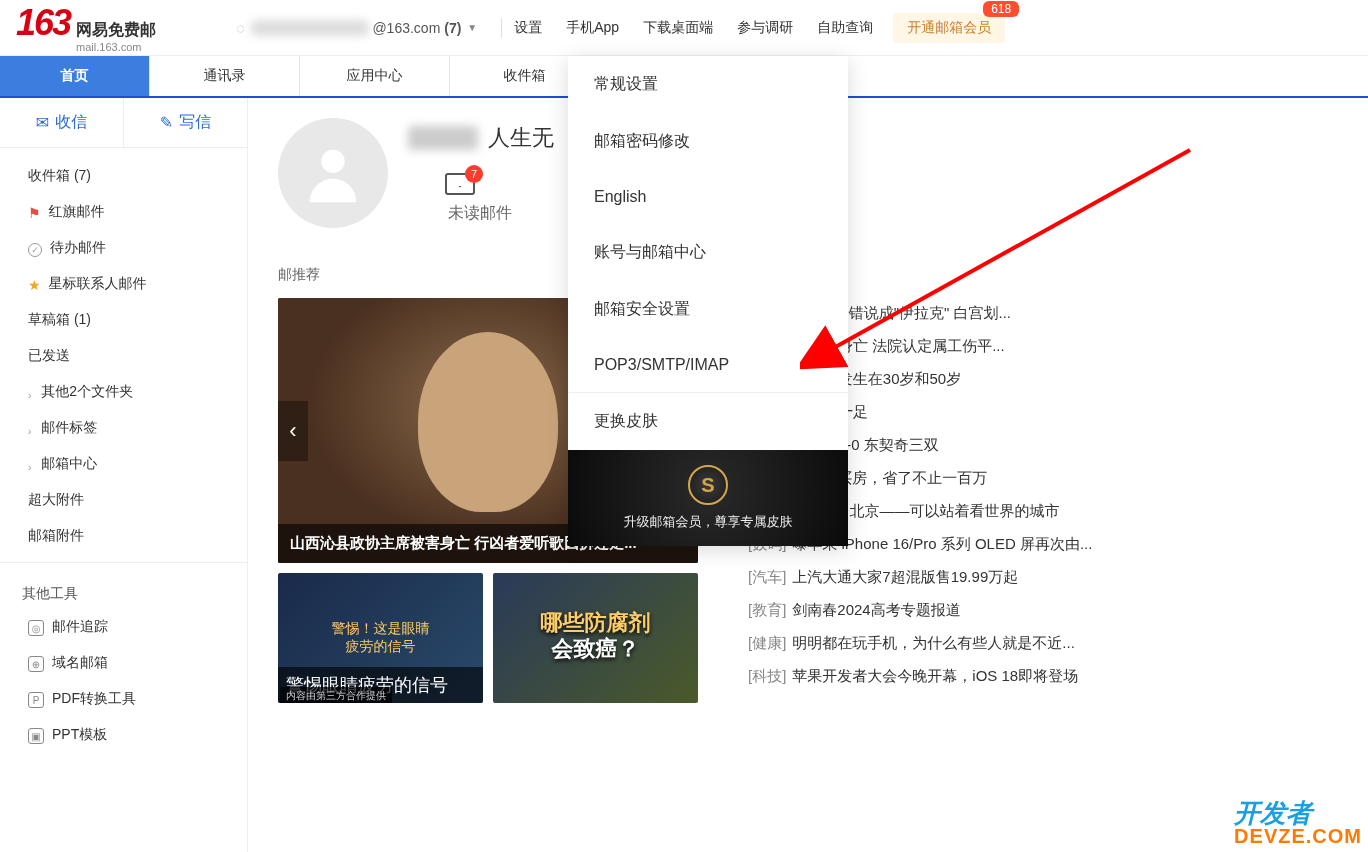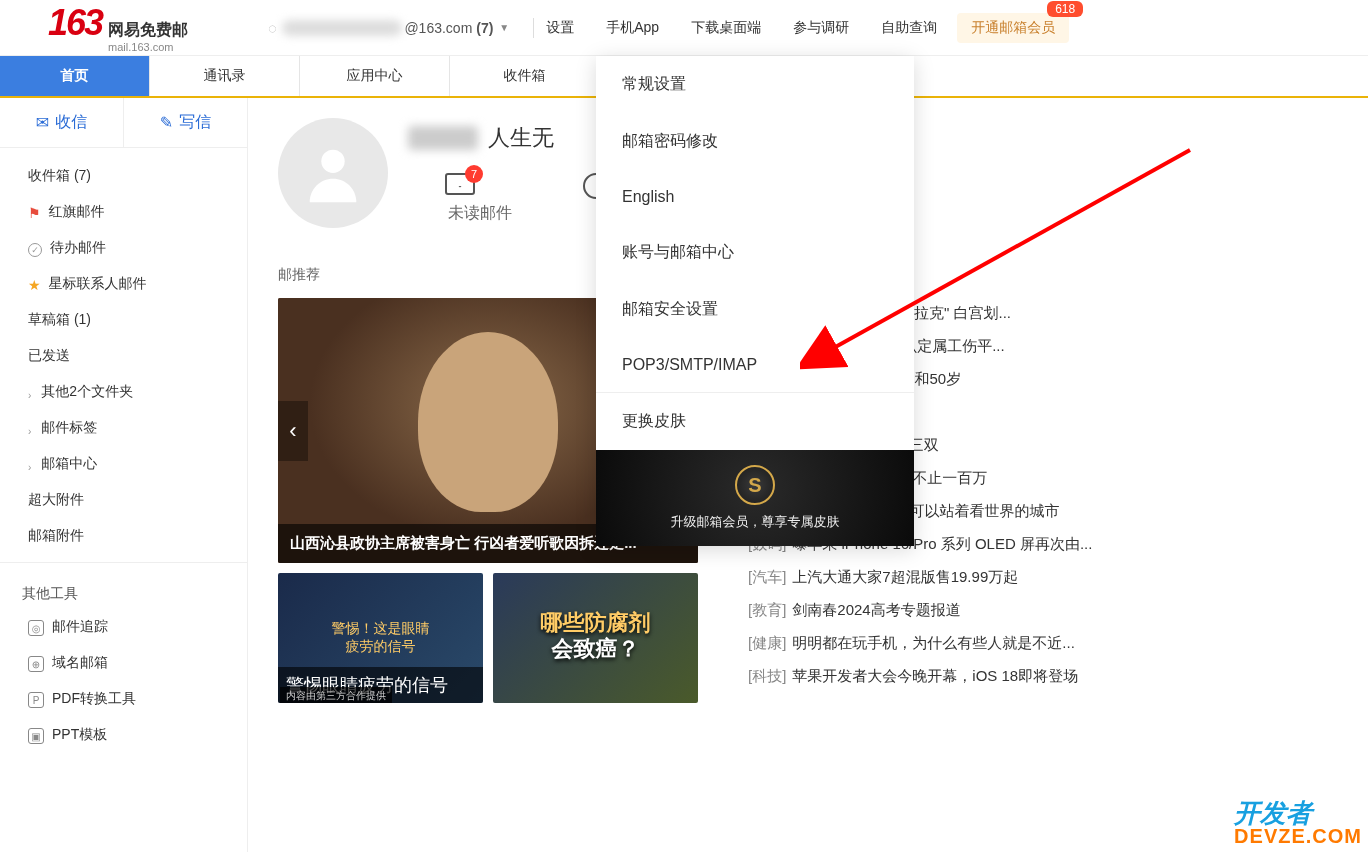--- a/index.html
+++ b/index.html
@@ -1,35 +1,35 @@
 <!DOCTYPE html>
 <html><head>
 <meta charset="utf-8">
 <style>
 * { margin: 0; padding: 0; box-sizing: border-box; }
 body { font-family: "Microsoft YaHei", Arial, sans-serif; font-size: 14px; color: #333; background: #fff; width: 1368px; height: 852px; overflow: hidden; position: relative; }
 
 
 .header { display: flex; align-items: center; height: 56px; padding: 0 16px; border-bottom: 1px solid #eee; }
-.logo { display: flex; align-items: baseline; margin-right: 80px; margin-left: 32px; }
+.logo { display: flex; align-items: baseline; margin-right: 80px; }
 .logo-num { color: #d90011; font-size: 36px; font-weight: bold; font-style: italic; letter-spacing: -2px; }
 .logo-txt { margin-left: 6px; }
 .logo-cn { font-size: 16px; font-weight: bold; }
 .logo-en { font-size: 11px; color: #888; }
 .user-email { display: flex; align-items: center; color: #555; margin-right: 12px; }
 .user-email .blur { filter: blur(4px); background: #ddd; width: 120px; height: 16px; display: inline-block; border-radius: 8px; margin-right: 2px; }
 .caret { margin-left: 6px; color: #888; font-size: 10px; }
 .divider-v { width: 1px; height: 20px; background: #ddd; margin: 0 12px; }
-.top-nav { display: flex; gap: 32px; align-items: center; }
+.top-nav { display: flex; gap: 24px; align-items: center; }
 .top-nav-item { color: #333; cursor: pointer; }
 .vip-btn { position: relative; background: #fff6e6; color: #c9812e; padding: 6px 14px; border-radius: 4px; margin-left: 20px; }
 .vip-badge { position: absolute; top: -12px; right: -14px; background: #ff4d2e; color: #fff; font-size: 12px; padding: 1px 8px; border-radius: 6px; }
 
 
-.tabs { display: flex; height: 42px; border-bottom: 2px solid #eab308; text-align: center; }
+.tabs { display: flex; height: 42px; border-bottom: 2px solid #1d4ed8; text-align: center; }
 .tab { width: 150px; display: flex; align-items: center; justify-content: center; border-right: 1px solid #e5e5e5; cursor: pointer; }
 .tab.active { background: #3b7ee0; color: #fff; font-weight: bold; }
 
 
 .body { display: flex; height: calc(852px - 56px - 42px); }
 .sidebar { width: 248px; border-right: 1px solid #eee; padding: 0; }
 .compose-row { display: flex; height: 50px; border-bottom: 1px solid #eee; }
 .compose-btn { flex: 1; display: flex; align-items: center; justify-content: center; gap: 6px; color: #2b6cd6; font-size: 16px; cursor: pointer; }
 .compose-row .sep { width: 1px; background: #eee; }
 .side-list { padding: 10px 0; }
@@ -84,21 +84,21 @@
 
 .news { flex: 1; }
 .news-tabs { display: flex; gap: 40px; padding: 8px 0 14px; }
 .news-tab { color: #666; cursor: pointer; padding-bottom: 4px; }
 .news-tab.active { color: #2b6cd6; border-bottom: 2px solid #2b6cd6; }
 .news-list { display: flex; flex-direction: column; gap: 14px; }
 .news-item { display: flex; gap: 6px; color: #333; font-size: 15px; cursor: pointer; white-space: nowrap; overflow: hidden; text-overflow: ellipsis; }
 .news-cat { color: #888; }
 
 
-.dropdown { position: absolute; left: 596px; top: 56px; width: 318px; background: #fff; box-shadow: 0 4px 20px rgba(0,0,0,0.15); z-index: 100; }
+.dropdown { position: absolute; left: 568px; top: 56px; width: 280px; background: #fff; box-shadow: 0 4px 20px rgba(0,0,0,0.15); z-index: 100; }
 .dd-item { padding: 18px 26px; font-size: 16px; color: #333; cursor: pointer; }
 .dd-sep { height: 1px; background: #eee; margin: 0; }
 .dd-promo { position: relative; margin: 0; height: 96px; background: radial-gradient(circle at 50% 40%, #2a2a2a, #0a0a0a); display: flex; flex-direction: column; align-items: center; justify-content: center; gap: 8px; }
 .dd-promo-badge { width: 40px; height: 40px; border: 2px solid #d4a84a; border-radius: 50%; display: flex; align-items: center; justify-content: center; color: #d4a84a; font-size: 20px; font-weight: bold; background: radial-gradient(circle, #3a3a3a, #1a1a1a); }
 .dd-promo-text { color: #eee; font-size: 13px; }
 
 
 .arrow-svg { position: absolute; left: 800px; top: 140px; width: 400px; height: 240px; z-index: 101; pointer-events: none; }
 
 

